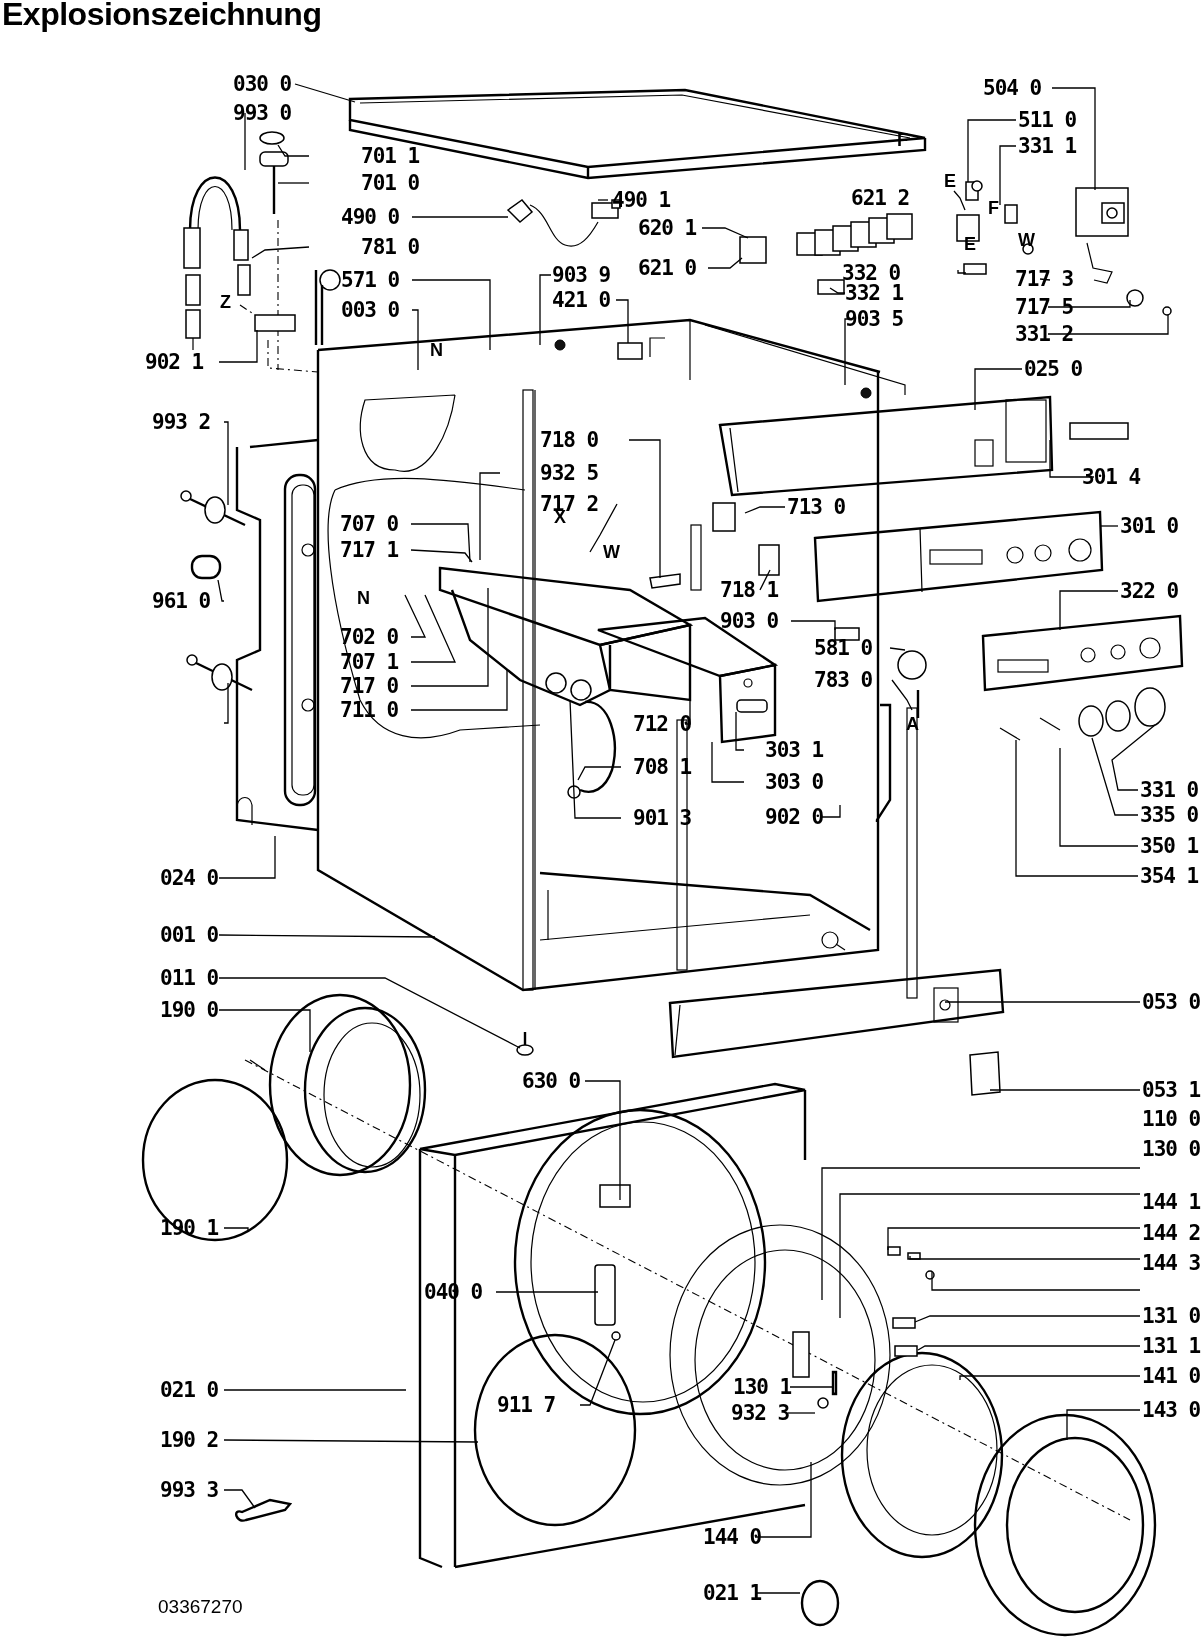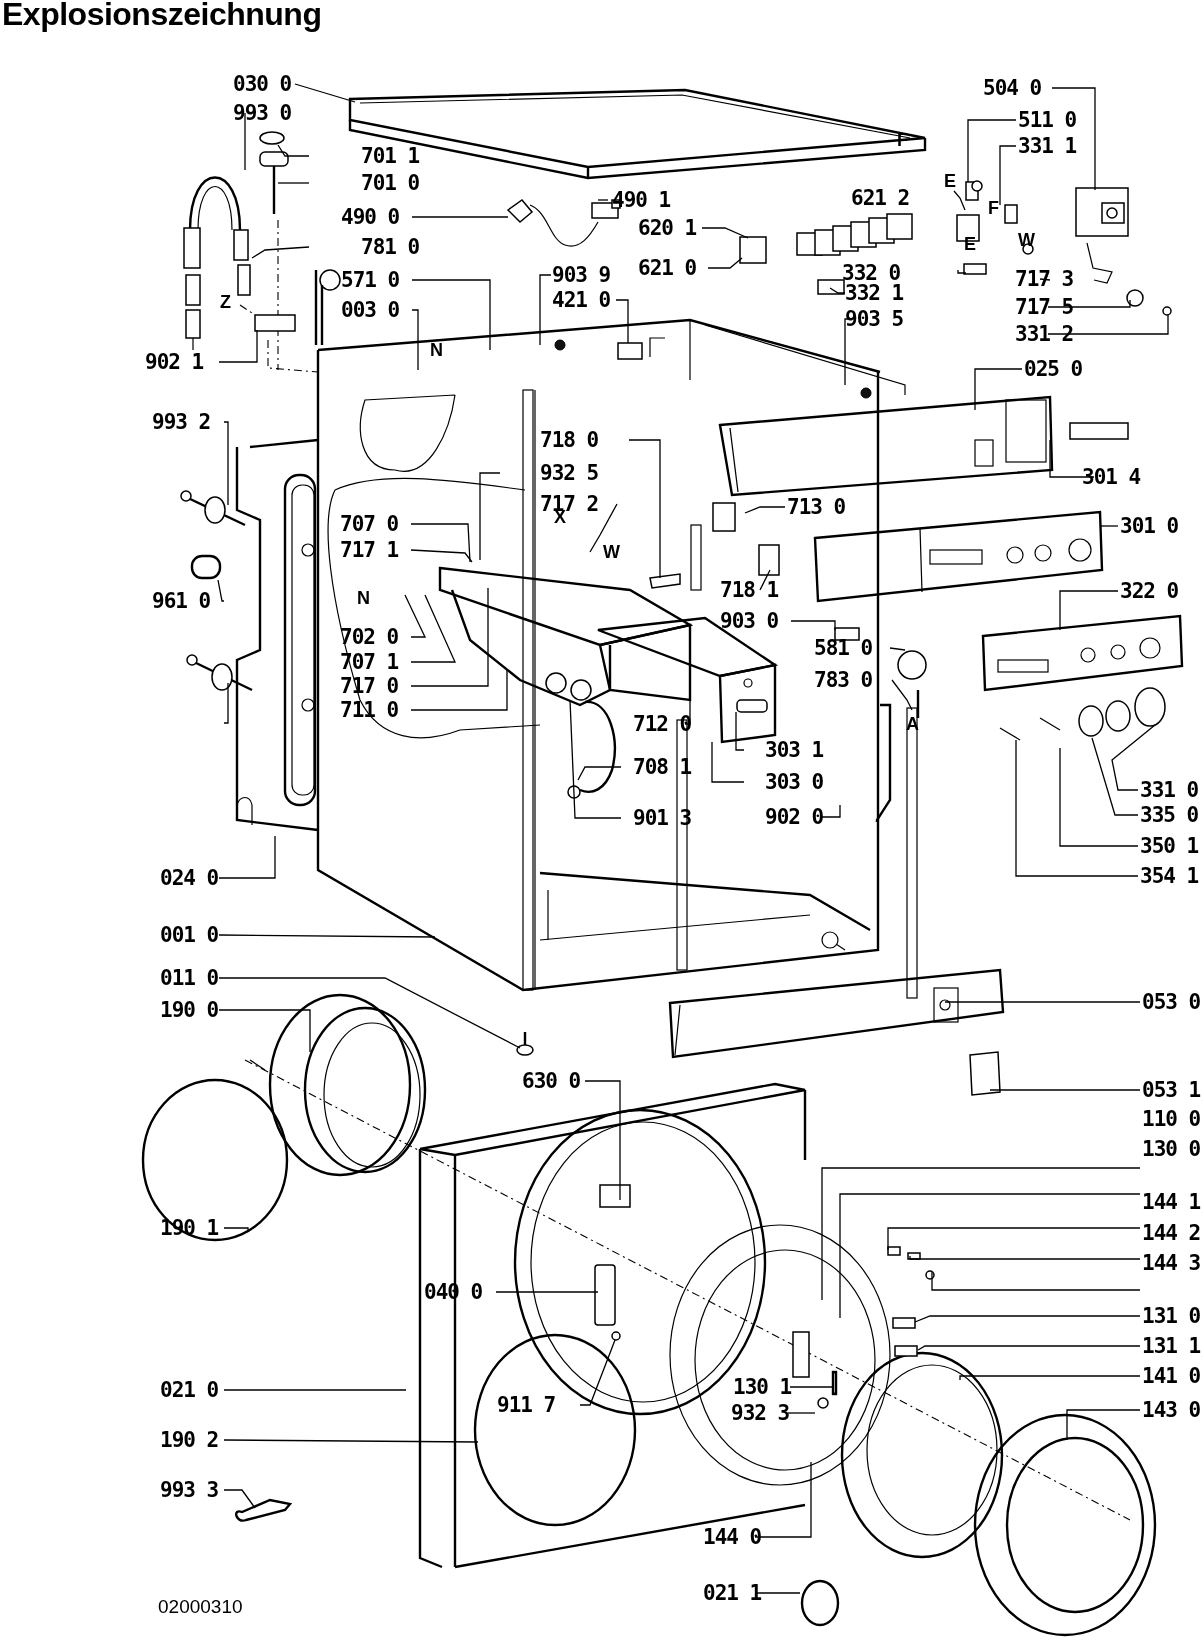--- a/index.html
+++ b/index.html
@@ -454,13 +454,13 @@
     <text class="part-label" x="497" y="1412">911 7</text>
     <text class="part-label" x="160" y="1447">190 2</text>
     <text class="part-label" x="733" y="1394">130 1</text>
     <text class="part-label" x="731" y="1420">932 3</text>
     <text class="part-label" x="160" y="1497">993 3</text>
     <text class="part-label" x="703" y="1544">144 0</text>
     <text class="part-label" x="703" y="1600">021 1</text>
   </g>
 </svg>
 
-<div id="drawing-code">02000310</div>
+<div id="drawing-code">03367270</div>
 
 </body></html>

